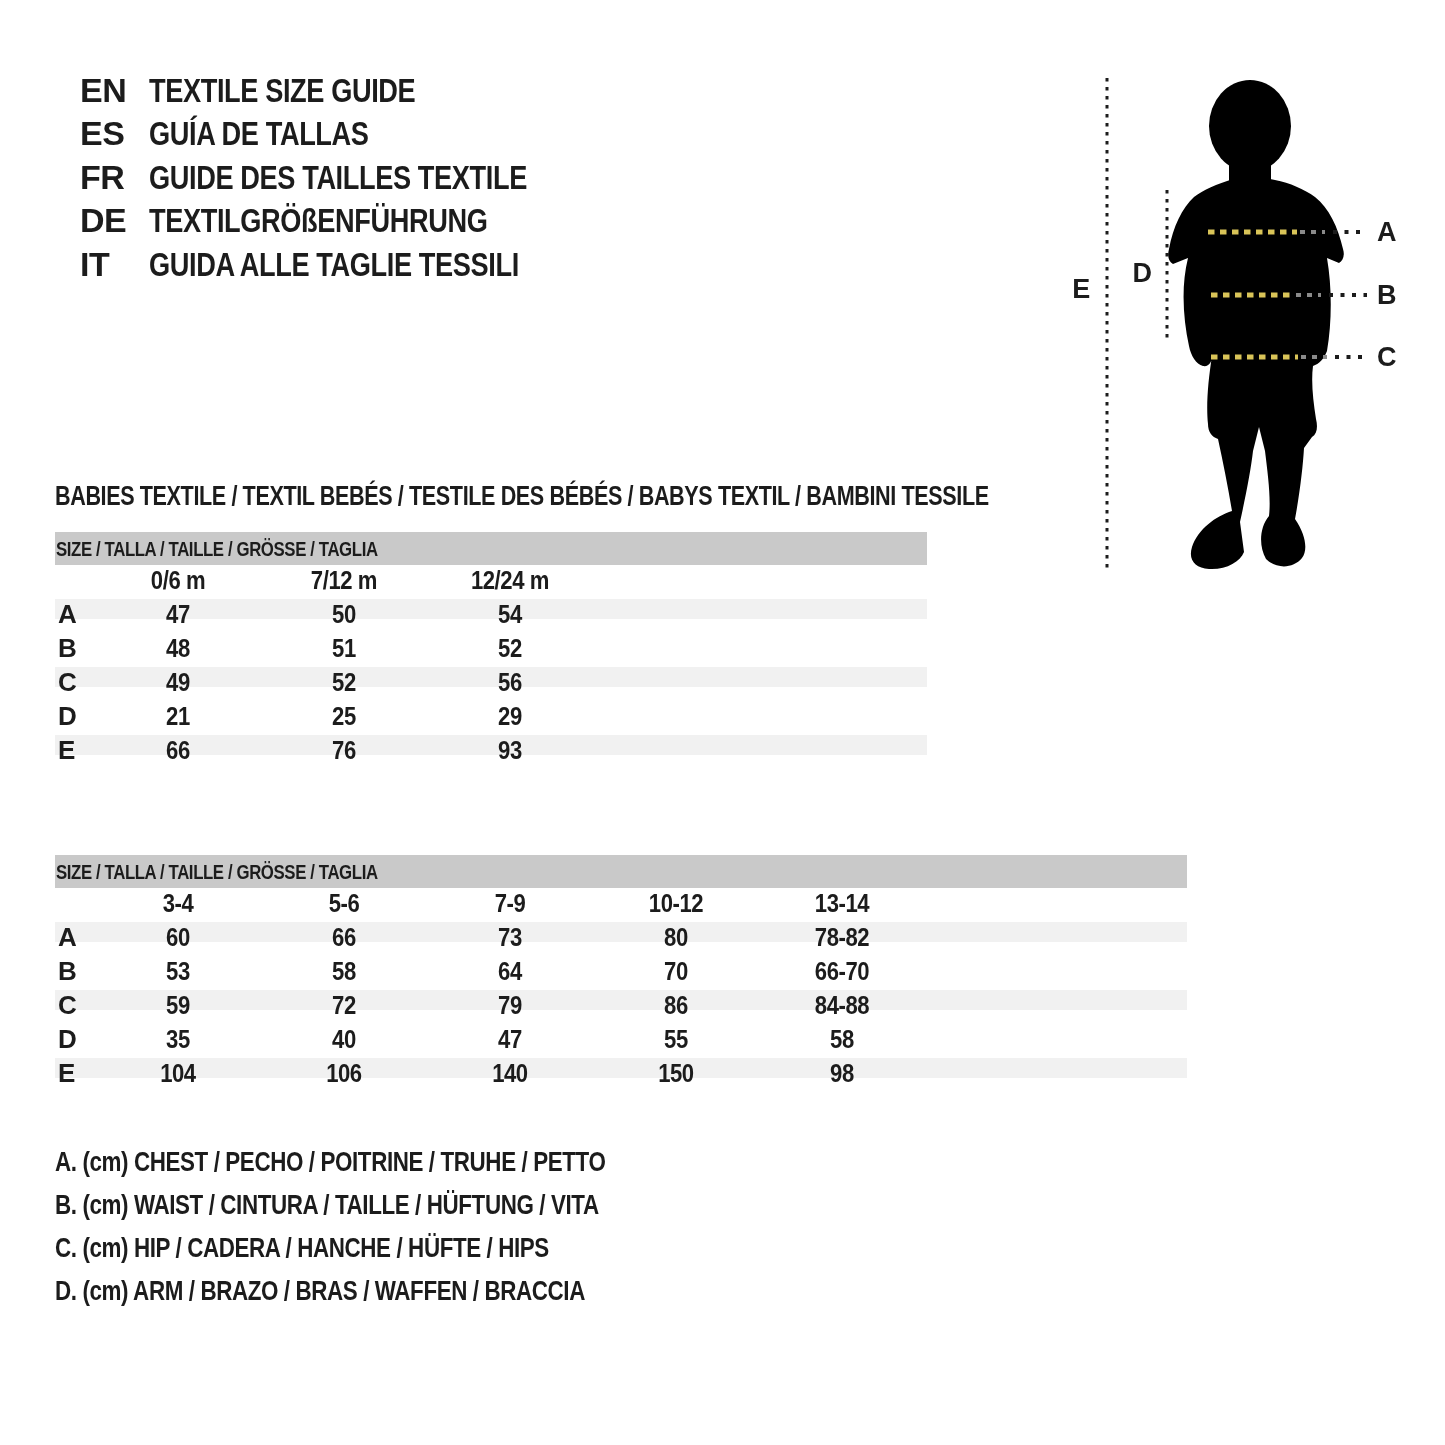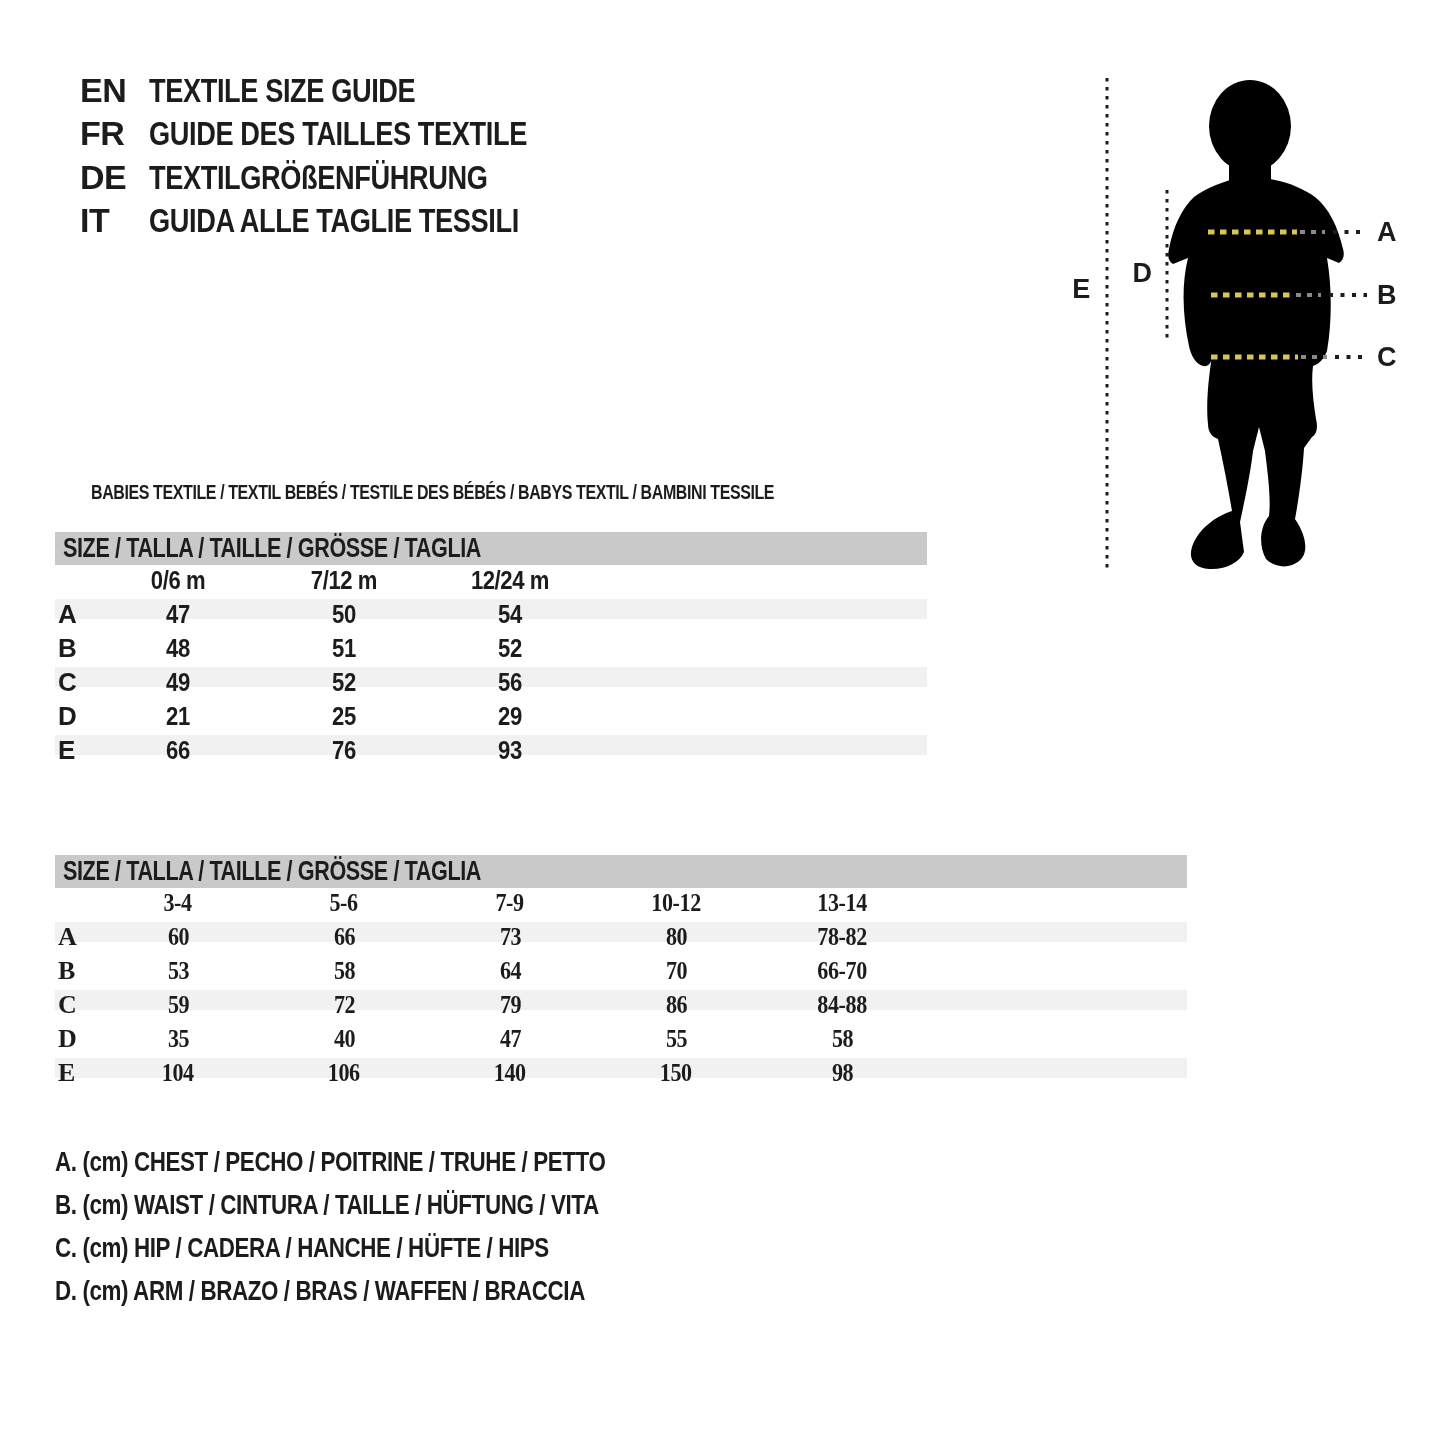--- a/index.html
+++ b/index.html
@@ -16,43 +16,47 @@
   .lang-block { position:absolute; left:55px; top:69px; font-size:34px; line-height:43.4px;margin-left:25px; }
   .lang-row { display:flex; }
   .lang-code { width:69px; flex:0 0 69px; }
 
   
   .figure { position:absolute; left:1045px; top:55px; width:400px; height:545px; }
   .figure svg { display:block; width:400px; height:545px; }
   .figure text { font-family:"Liberation Sans", sans-serif; font-weight:700; font-size:27px; fill:#1c1c1c; }
 
   
-  .section-title { position:absolute; left:55px; font-size:20px; white-space:nowrap;margin-left:36px; }
-
-  
-  .size-bar { position:absolute; left:55px; height:33px; background:#c9c9c9; font-size:27px; line-height:33px; padding-left:8px; }
+  .section-title { position:absolute; left:55px; font-size:27px; white-space:nowrap; }
+
+  
+  .size-bar { position:absolute; left:55px; height:33px; background:#c9c9c9; font-size:21px; line-height:33px; padding-left:1px; }
   .t-row { position:absolute; left:55px; height:20px; display:grid; align-items:center; font-size:26px; }
   .t-row.stripe { background:#f1f1f1; }
   .t-row .letter { padding-left:3px; }
   .t-row .cell { text-align:center; }
   .cols-3 { grid-template-columns:40px 166px 166px 166px; }
-  .cols-5 { grid-template-columns:40px 166px 166px 166px 166px 166px;font-family:Liberation Serif, serif; }
+  .cols-5 { grid-template-columns:40px 166px 166px 166px 166px 166px; }
 
   
   .legend { position:absolute; left:55px; top:1140px; font-size:28px; line-height:43px; }
 </style>
 </head>
 <body>
 
 <div class="page">
 
   <div class="lang-block">
     <div class="lang-row">
       <span class="lang-code">EN</span>
       <span class="cx">TEXTILE SIZE GUIDE</span>
+    </div>
+    <div class="lang-row">
+      <span class="lang-code">ES</span>
+      <span class="cx">GUÍA DE TALLAS</span>
     </div>
     <div class="lang-row">
       <span class="lang-code">FR</span>
       <span class="cx">GUIDE DES TAILLES TEXTILE</span>
     </div>
     <div class="lang-row">
       <span class="lang-code">DE</span>
       <span class="cx">TEXTILGRÖßENFÜHRUNG</span>
     </div>
     <div class="lang-row">

